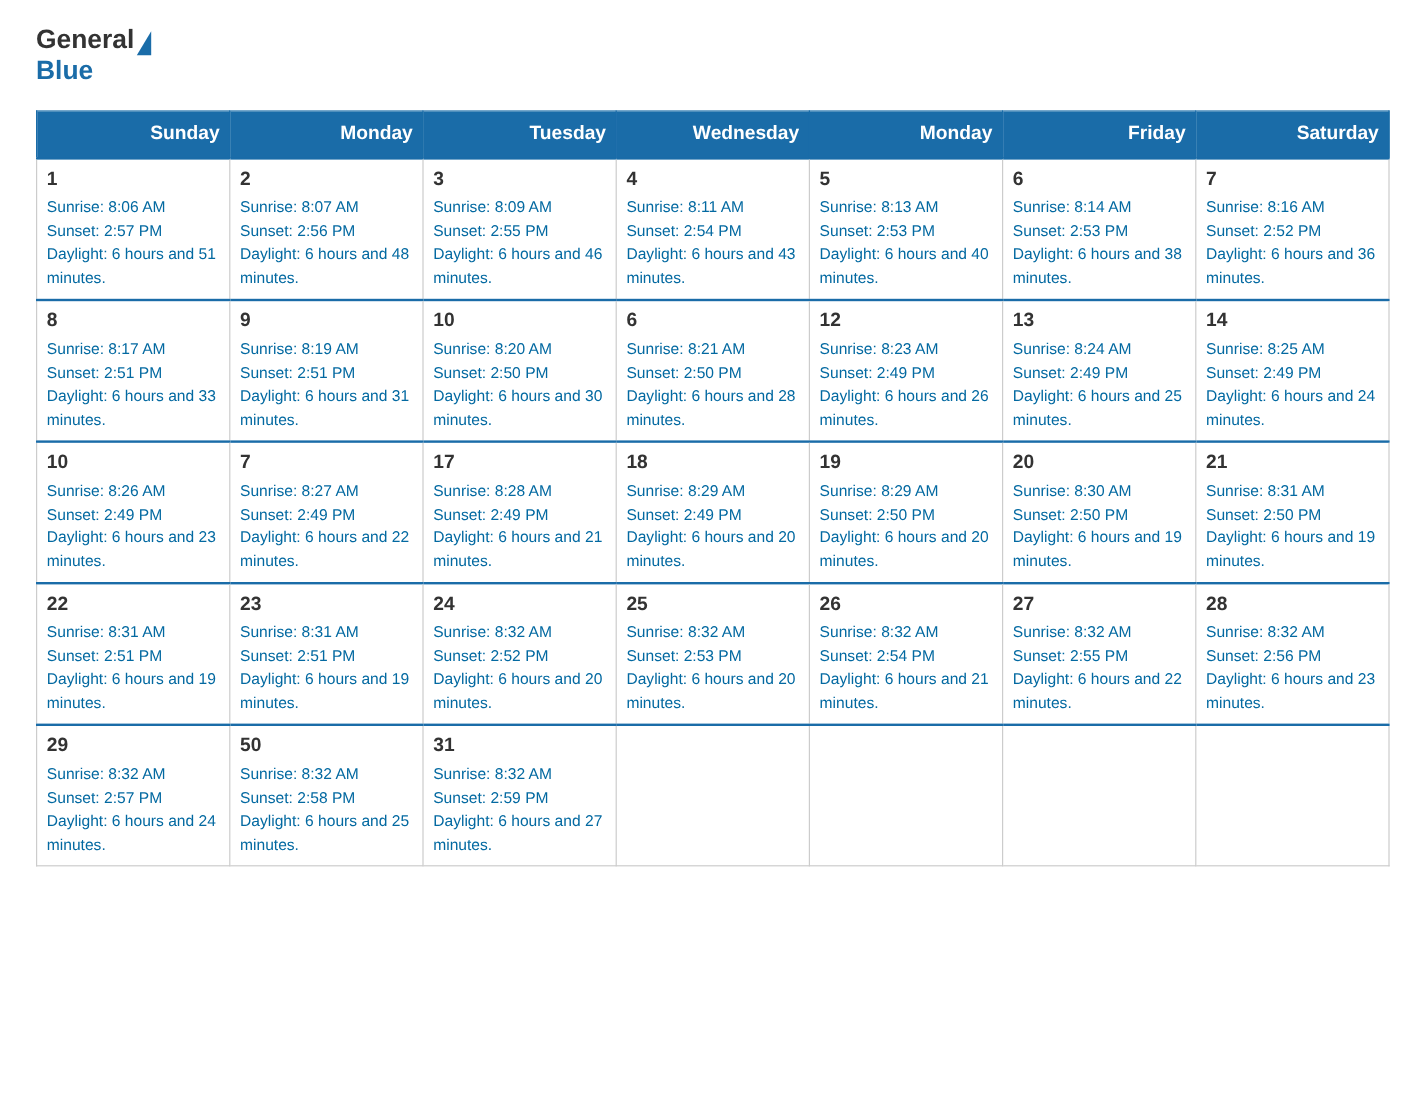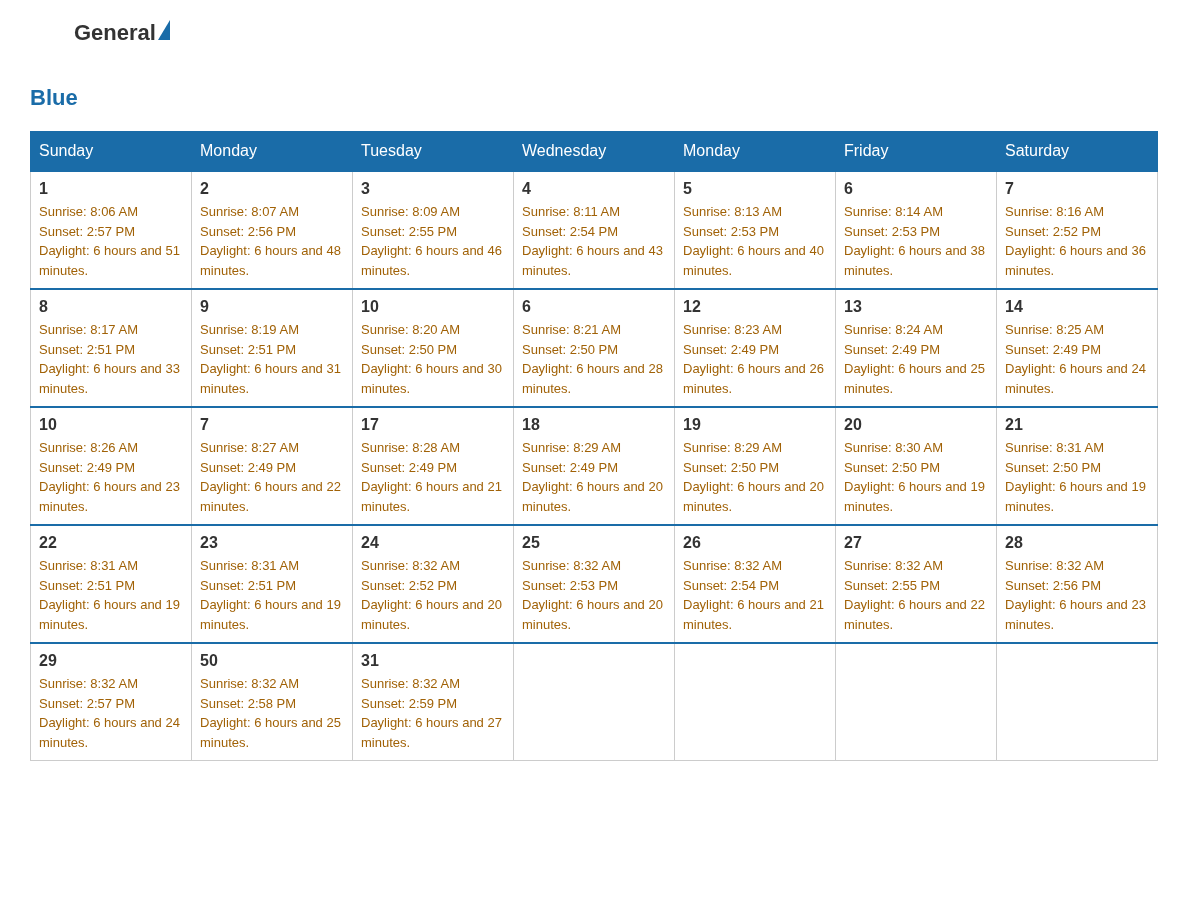--- a/index.html
+++ b/index.html
@@ -16,41 +16,39 @@
       align-items: flex-start;
       margin-bottom: 20px;
     }
     .logo {
       display: flex;
       flex-direction: column;
       align-items: flex-start;
     }
     .logo-text {
       display: flex;
-      align-items: flex-start;
+      align-items: flex-end;
       font-size: 22px;
       font-weight: bold;
       color: #333;
-      margin-left: 44px;
     }
     .logo-general { color: #333; }
     .logo-triangle {
       width: 0;
       height: 0;
       border-left: 12px solid transparent;
       border-right: 0px solid transparent;
       border-bottom: 20px solid #1a6ca8;
       display: inline-block;
       margin: 0 2px;
     }
     .logo-blue {
       color: #1a6ca8;
       font-size: 22px;
       font-weight: bold;
-      margin-top: 39px;
     }
     .title-area {
       text-align: right;
     }
     .month-title {
       font-size: 52px;
       font-weight: bold;
       color: #222;
       line-height: 1.1;
     }
@@ -60,23 +58,23 @@
       margin-top: 4px;
     }
     .calendar {
       width: 100%;
       border-collapse: collapse;
     }
     .calendar th {
       background-color: #1a6ca8;
       color: #fff;
       padding: 10px 8px;
-      text-align: left;
+      text-align: right;
       font-size: 16px;
-      font-weight: normal;
+      font-weight: bold;
       border: 1px solid #1a6ca8;
     }
     .calendar td {
       vertical-align: top;
       padding: 8px 8px;
       border: 1px solid #ccc;
       border-top: 2px solid #1a6ca8;
       font-size: 13px;
       color: #333;
       width: calc(100% / 7);
@@ -85,21 +83,21 @@
     }
     .day-number {
       font-size: 16px;
       font-weight: bold;
       margin-bottom: 4px;
       display: block;
     }
     .day-info {
       font-size: 13px;
       line-height: 1.5;
-      color: #a16207;
+      color: #0369a1;
     }
     .empty-cell {
       background: #fff;
     }
     tr.week-row td {
       border-top: 2px solid #1a6ca8;
     }
   </style>
 </head>
 <body>

